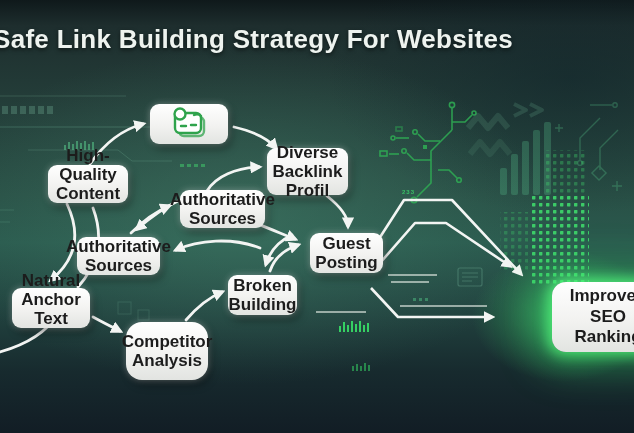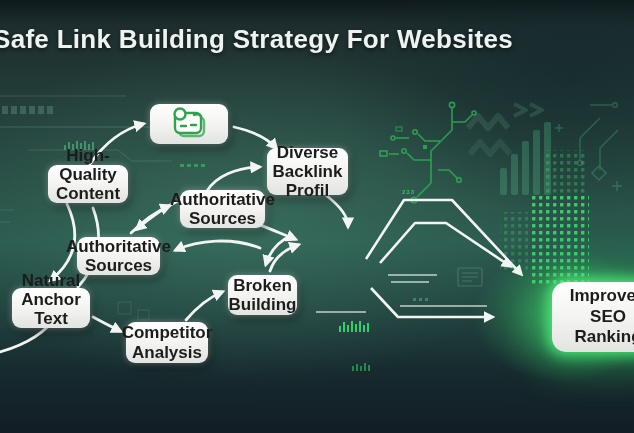--- a/index.html
+++ b/index.html
@@ -234,32 +234,36 @@
   <div class="node" style="left:180px;top:190px;width:85px;height:38px;">
     <span>Authoritative
 Sources</span>
   </div>
 
   <div class="node" style="left:77px;top:237px;width:83px;height:38px;">
     <span>Authoritative
 Sources</span>
   </div>
 
+  <div class="node" style="left:310px;top:233px;width:73px;height:40px;">
+    <span>Guest
+Posting</span>
+  </div>
 
   <div class="node" style="left:228px;top:275px;width:69px;height:40px;">
     <span>Broken
 Building</span>
   </div>
 
   <div class="node" style="left:12px;top:288px;width:78px;height:40px;align-items:flex-end;">
     <span>Natural
 Anchor Text</span>
   </div>
 
-  <div class="node" style="left:126px;top:322px;width:82px;height:41px;">
+  <div class="node" style="left:126px;top:322px;width:82px;height:58px;border-radius:16px;">
     <span>Competitor
 Analysis</span>
   </div>
 
   <div class="node seo" style="left:508px;top:282px;width:112px;height:70px;">
     <span>Improved
 SEO
 Ranking</span>
   </div>
 

